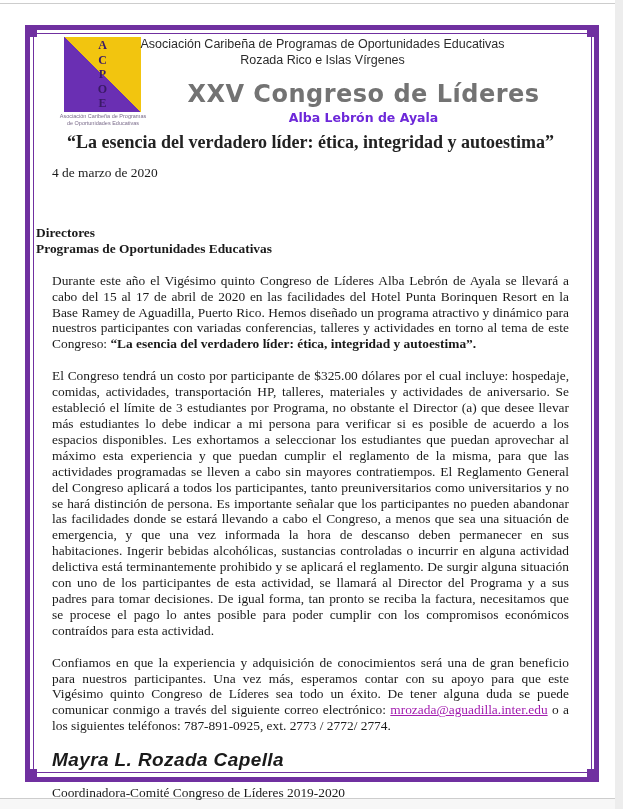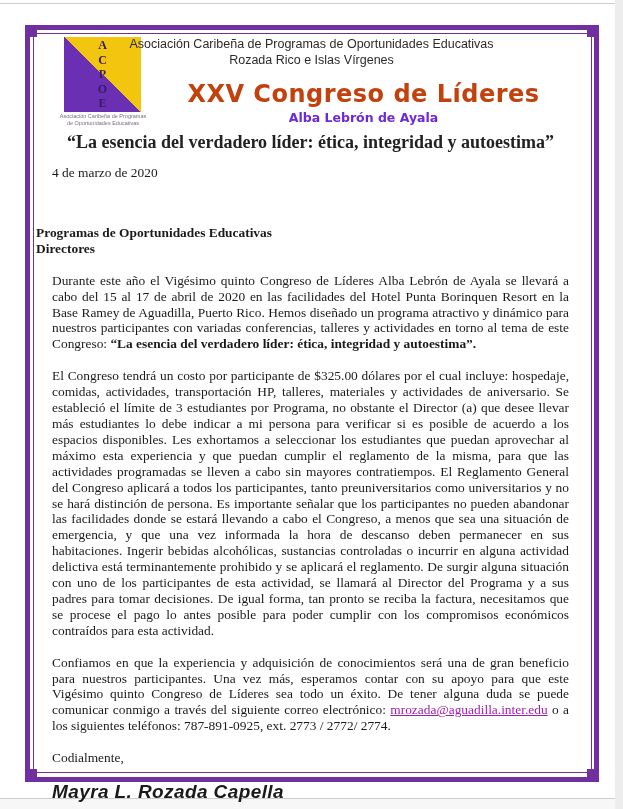--- a/index.html
+++ b/index.html
@@ -24,26 +24,26 @@
   .logo{position:absolute;left:64px;top:37px;width:77px;height:75px;
     background:linear-gradient(to top right,#6A2FB3 0 50%,#F2C50F 50% 100%);
     text-align:center;}
   .logo-letters{display:flex;flex-direction:column;justify-content:center;height:100%;
     font-family:"Liberation Serif", serif;font-weight:bold;font-size:12px;line-height:14.4px;
     color:#3A1A66;}
   .logo-caption{position:absolute;left:44px;top:113px;width:118px;text-align:center;
     font-family:"Liberation Sans", sans-serif;font-size:5.5px;line-height:7px;color:#7a6b8a;}
 
   
-  .org{position:absolute;left:37px;width:549px;text-align:center;
+  .org{position:absolute;left:48px;width:549px;text-align:center;
     font-family:"Liberation Sans", sans-serif;font-size:12.5px;color:#2b2b2b;}
   .org1{top:37px;} .org2{top:53px;}
   .title-wrap{position:absolute;left:142px;width:443px;text-align:center;}
   .congress-title{top:80px;font-family:"DejaVu Sans", sans-serif;font-weight:bold;
-    font-size:24px;color:#c2410c;letter-spacing:0.5px;}
+    font-size:24px;color:#737373;letter-spacing:0.5px;}
   .congress-subtitle{top:110px;font-family:"DejaVu Sans", sans-serif;font-weight:bold;
     font-size:12.5px;color:#6d28d9;}
   .quote{position:absolute;left:36px;top:132px;width:549px;text-align:center;
     font-family:"Liberation Serif", serif;font-weight:bold;font-size:18px;color:#222;}
 
   
   .content{position:absolute;left:36px;top:149px;width:549px;
     font-size:13.4px;line-height:15.9px;}
   .content p{margin:16px;text-align:justify;}
   .date-line{text-align:left;}
@@ -89,27 +89,26 @@
 <div class="org org1">Asociación Caribeña de Programas de Oportunidades Educativas</div>
 <div class="org org2">Rozada Rico e Islas Vírgenes</div>
 <div class="title-wrap congress-title">XXV Congreso de Líderes</div>
 <div class="title-wrap congress-subtitle">Alba Lebrón de Ayala</div>
 <div class="quote">“La esencia del verdadero líder: ética, integridad y autoestima”</div>
 
 <div class="content">
   <p class="date-line">4 de marzo de 2020</p>
 
   <div class="recipient">
+    <div>Directores</div>
     <div>Programas de Oportunidades Educativas</div>
-    <div>Directores</div>
   </div>
 
 
   <p class="para"><span>Durante este año el Vigésimo quinto Congreso de Líderes Alba Lebrón de Ayala se llevará a cabo del 15 al 17 de abril de 2020 en las facilidades del Hotel Punta Borinquen Resort en la Base Ramey de Aguadilla, Puerto Rico. Hemos diseñado un programa atractivo y dinámico para nuestros participantes con variadas conferencias, talleres y actividades en torno al tema de este Congreso: </span><span class="bold">“La esencia del verdadero líder: ética, integridad y autoestima”.</span></p>
 
   <p class="para">El Congreso tendrá un costo por participante de $325.00 dólares por el cual incluye: hospedaje, comidas, actividades, transportación HP, talleres, materiales y actividades de aniversario. Se estableció el límite de 3 estudiantes por Programa, no obstante el Director (a) que desee llevar más estudiantes lo debe indicar a mi persona para verificar si es posible de acuerdo a los espacios disponibles.  Les exhortamos a seleccionar los estudiantes que puedan aprovechar al máximo esta experiencia y que puedan cumplir el reglamento de la misma, para que las actividades programadas se lleven a cabo sin mayores contratiempos.  El Reglamento General del Congreso aplicará a todos los participantes, tanto preuniversitarios como universitarios y no se hará distinción de persona. Es importante señalar que los participantes no pueden abandonar las facilidades donde se estará llevando a cabo el Congreso, a menos que sea una situación de emergencia, y que una vez informada la hora de descanso deben permanecer en sus habitaciones.  Ingerir bebidas alcohólicas, sustancias controladas o incurrir en alguna actividad delictiva está terminantemente prohibido y se aplicará el reglamento.  De surgir alguna situación con uno de los participantes de esta actividad, se llamará al Director del Programa y a sus padres para tomar decisiones.  De igual forma, tan pronto se reciba la factura, necesitamos que se procese el pago lo antes posible para poder cumplir con los compromisos económicos contraídos para esta actividad.</p>
 
   <p class="para"><span>Confiamos en que la experiencia y adquisición de conocimientos será una de gran beneficio para nuestros participantes.  Una vez más, esperamos contar con su apoyo para que este Vigésimo quinto Congreso de Líderes sea todo un éxito.  De tener alguna duda se puede comunicar conmigo a través del siguiente correo electrónico: </span><a class="mail-link">mrozada@aguadilla.inter.edu</a><span> o a los siguientes teléfonos: 787-891-0925, ext. 2773 / 2772/ 2774.</span></p>
 
-  <p class="salutation">Codialmente,</p>
   <p class="signature">Mayra L. Rozada Capella</p>
   <p class="role">Coordinadora-Comité Congreso de Líderes 2019-2020</p>
 </div>
 
 </body></html>

